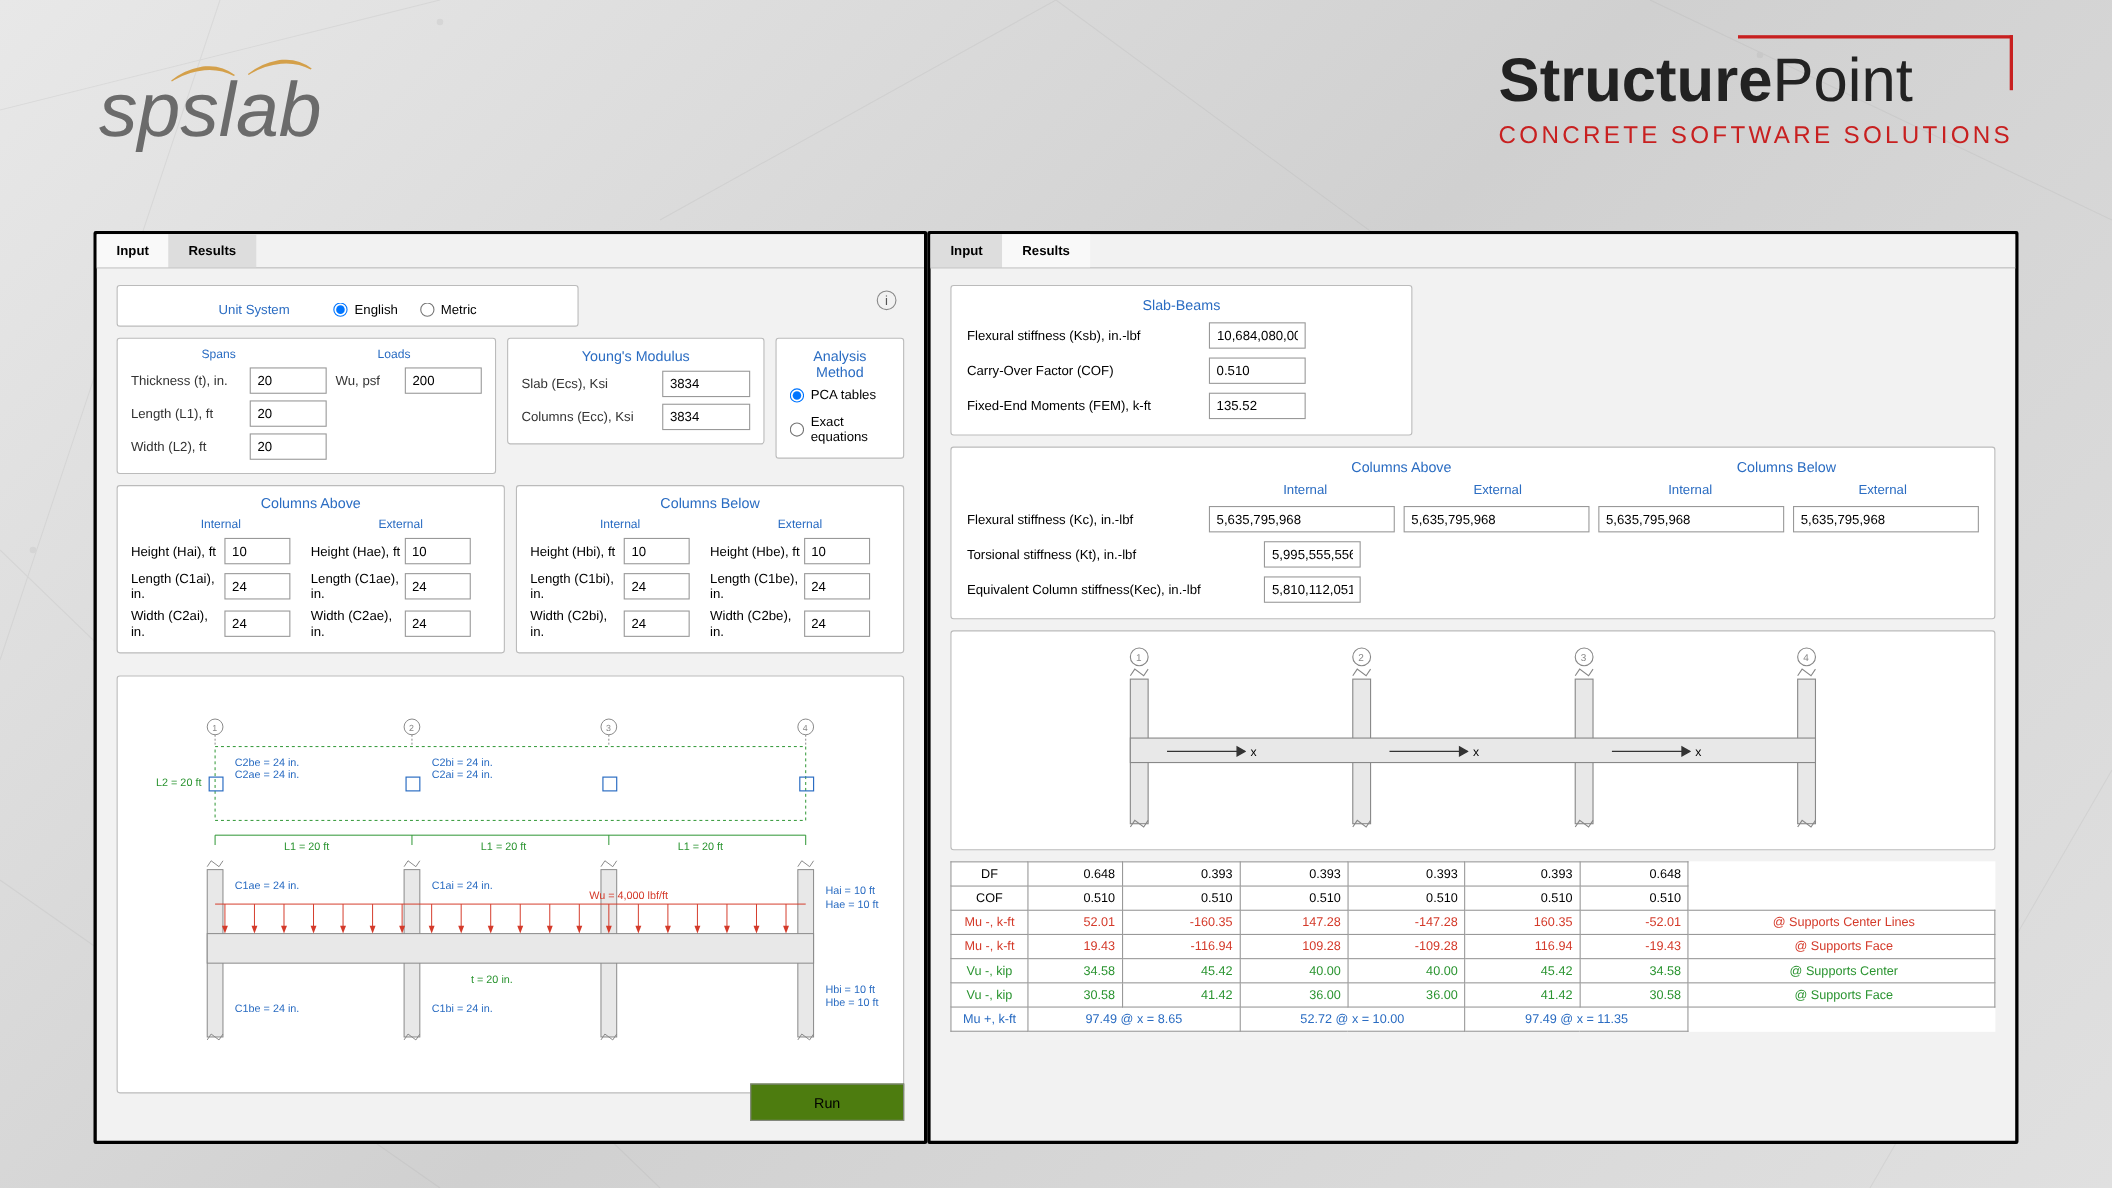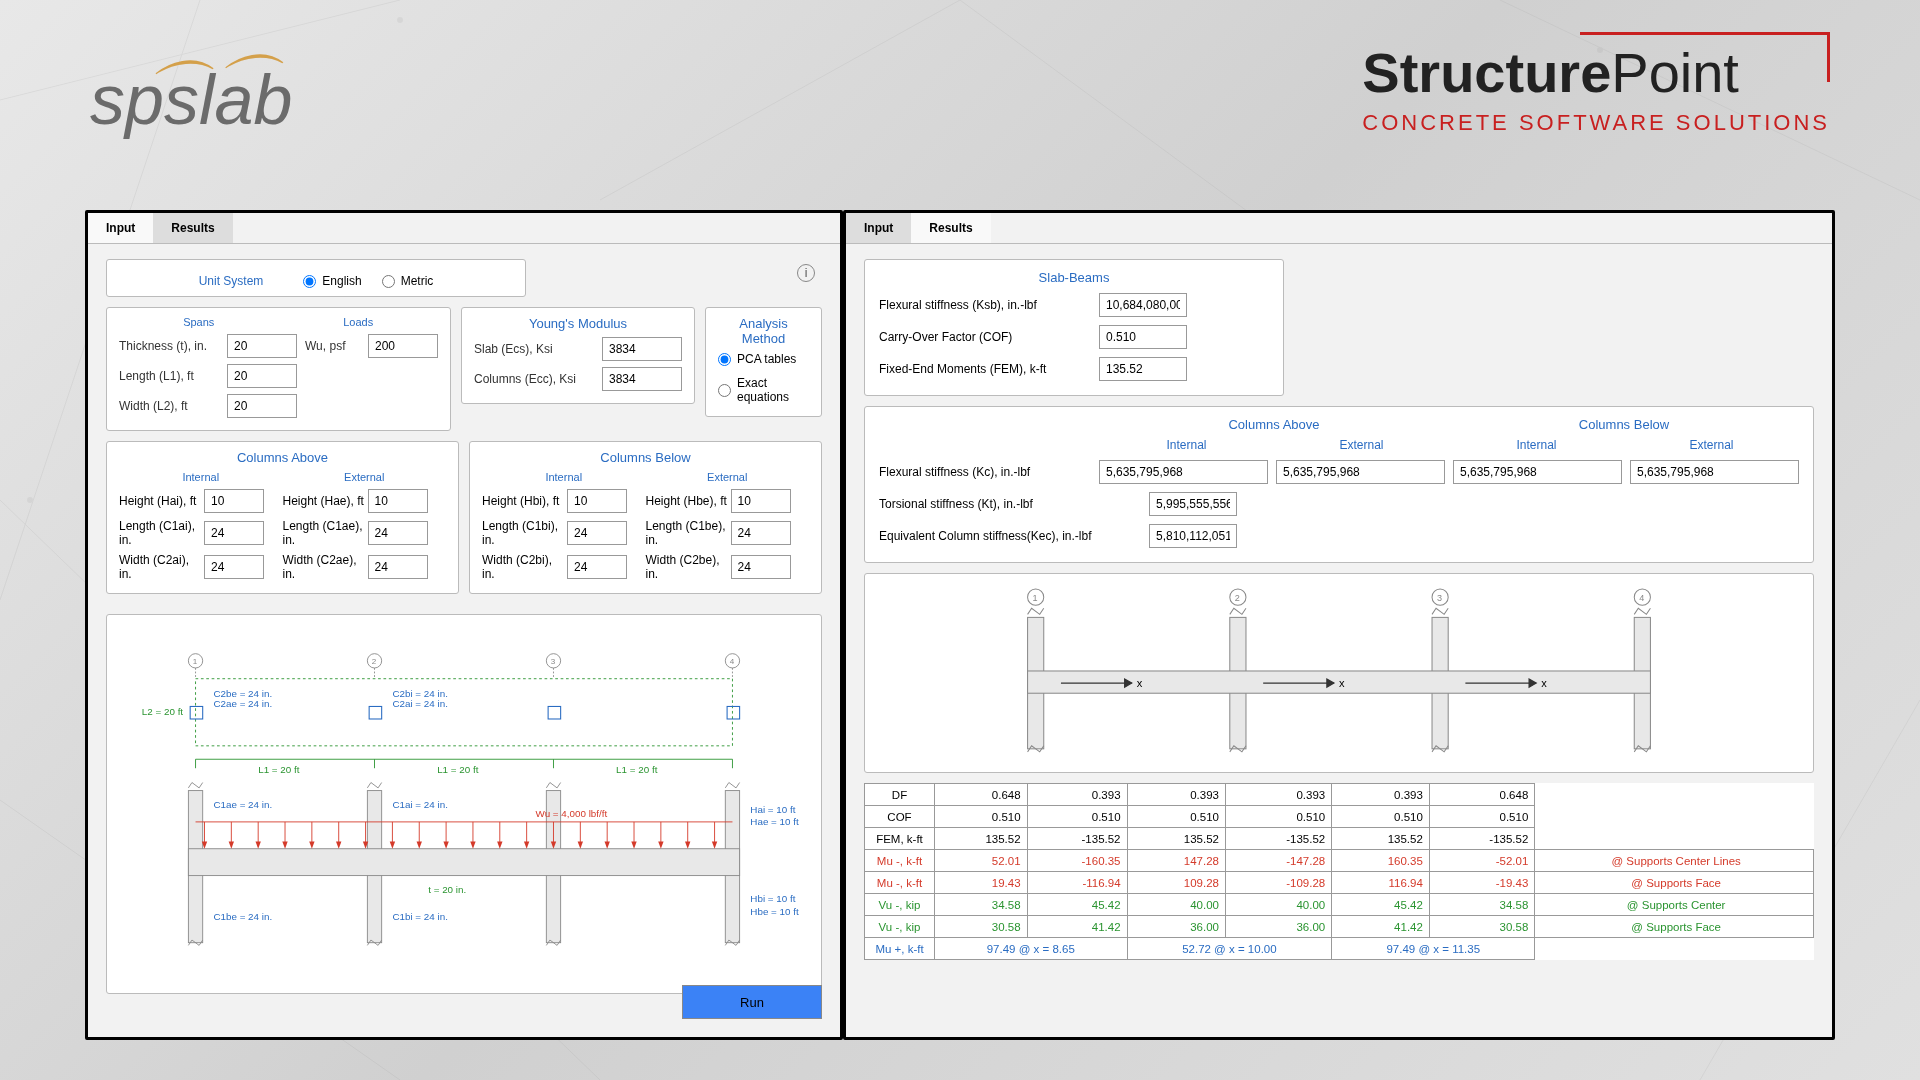--- a/index.html
+++ b/index.html
@@ -55,21 +55,21 @@
 .dual-cols > .group { flex:1; }
 .subcols { display:flex; }
 .subcols > div { flex:1; }
 .field { display:flex; align-items:center; margin-top:6px; }
 .field label { flex:0 0 85px; font-size:12px; }
 .field input { width:60px; height:24px; border:1px solid #999; padding:0 6px; font-size:12px; }
 
 .diagram { background:#fff; border:1px solid #bbb; border-radius:3px; padding:8px; height:380px; margin-top:10px; }
 .diagram svg { width:100%; height:100%; }
 
-.run-btn { position:absolute; bottom:18px; right:18px; width:140px; height:34px; background:#3b82f6; border:1px solid #888; cursor:pointer; font-size:13px; }
+.run-btn { position:absolute; bottom:18px; right:18px; width:140px; height:34px; background:#4d7c0f; border:1px solid #888; cursor:pointer; font-size:13px; }
 
 .info-icon { position:absolute; top:20px; right:25px; width:18px; height:18px; border:1px solid #888; border-radius:50%; text-align:center; line-height:16px; font-size:12px; color:#555; }
 
 
 .rgroup { background:#fff; border:1px solid #bbb; border-radius:3px; padding:10px 14px 14px; margin-bottom:10px; }
 .rrow { display:flex; align-items:center; margin-top:8px; }
 .rrow label { flex:0 0 220px; font-size:12px; }
 .rrow input { width:88px; height:24px; border:1px solid #999; padding:0 6px; font-size:12px; }
 .rcols { display:flex; }
 .rcols > div { flex:1; text-align:center; }
@@ -519,29 +519,20 @@
             </tr>
             <tr>
               <td>COF</td>
               <td>0.510</td>
               <td>0.510</td>
               <td>0.510</td>
               <td>0.510</td>
               <td>0.510</td>
               <td>0.510</td>
             </tr>
-            <tr>
-              <td>FEM, k-ft</td>
-              <td>135.52</td>
-              <td>-135.52</td>
-              <td>135.52</td>
-              <td>-135.52</td>
-              <td>135.52</td>
-              <td>-135.52</td>
-            </tr>
             <tr class="red">
               <td>Mu -, k-ft</td>
               <td>52.01</td>
               <td>-160.35</td>
               <td>147.28</td>
               <td>-147.28</td>
               <td>160.35</td>
               <td>-52.01</td>
               <td class="note">@ Supports Center Lines</td>
             </tr>

